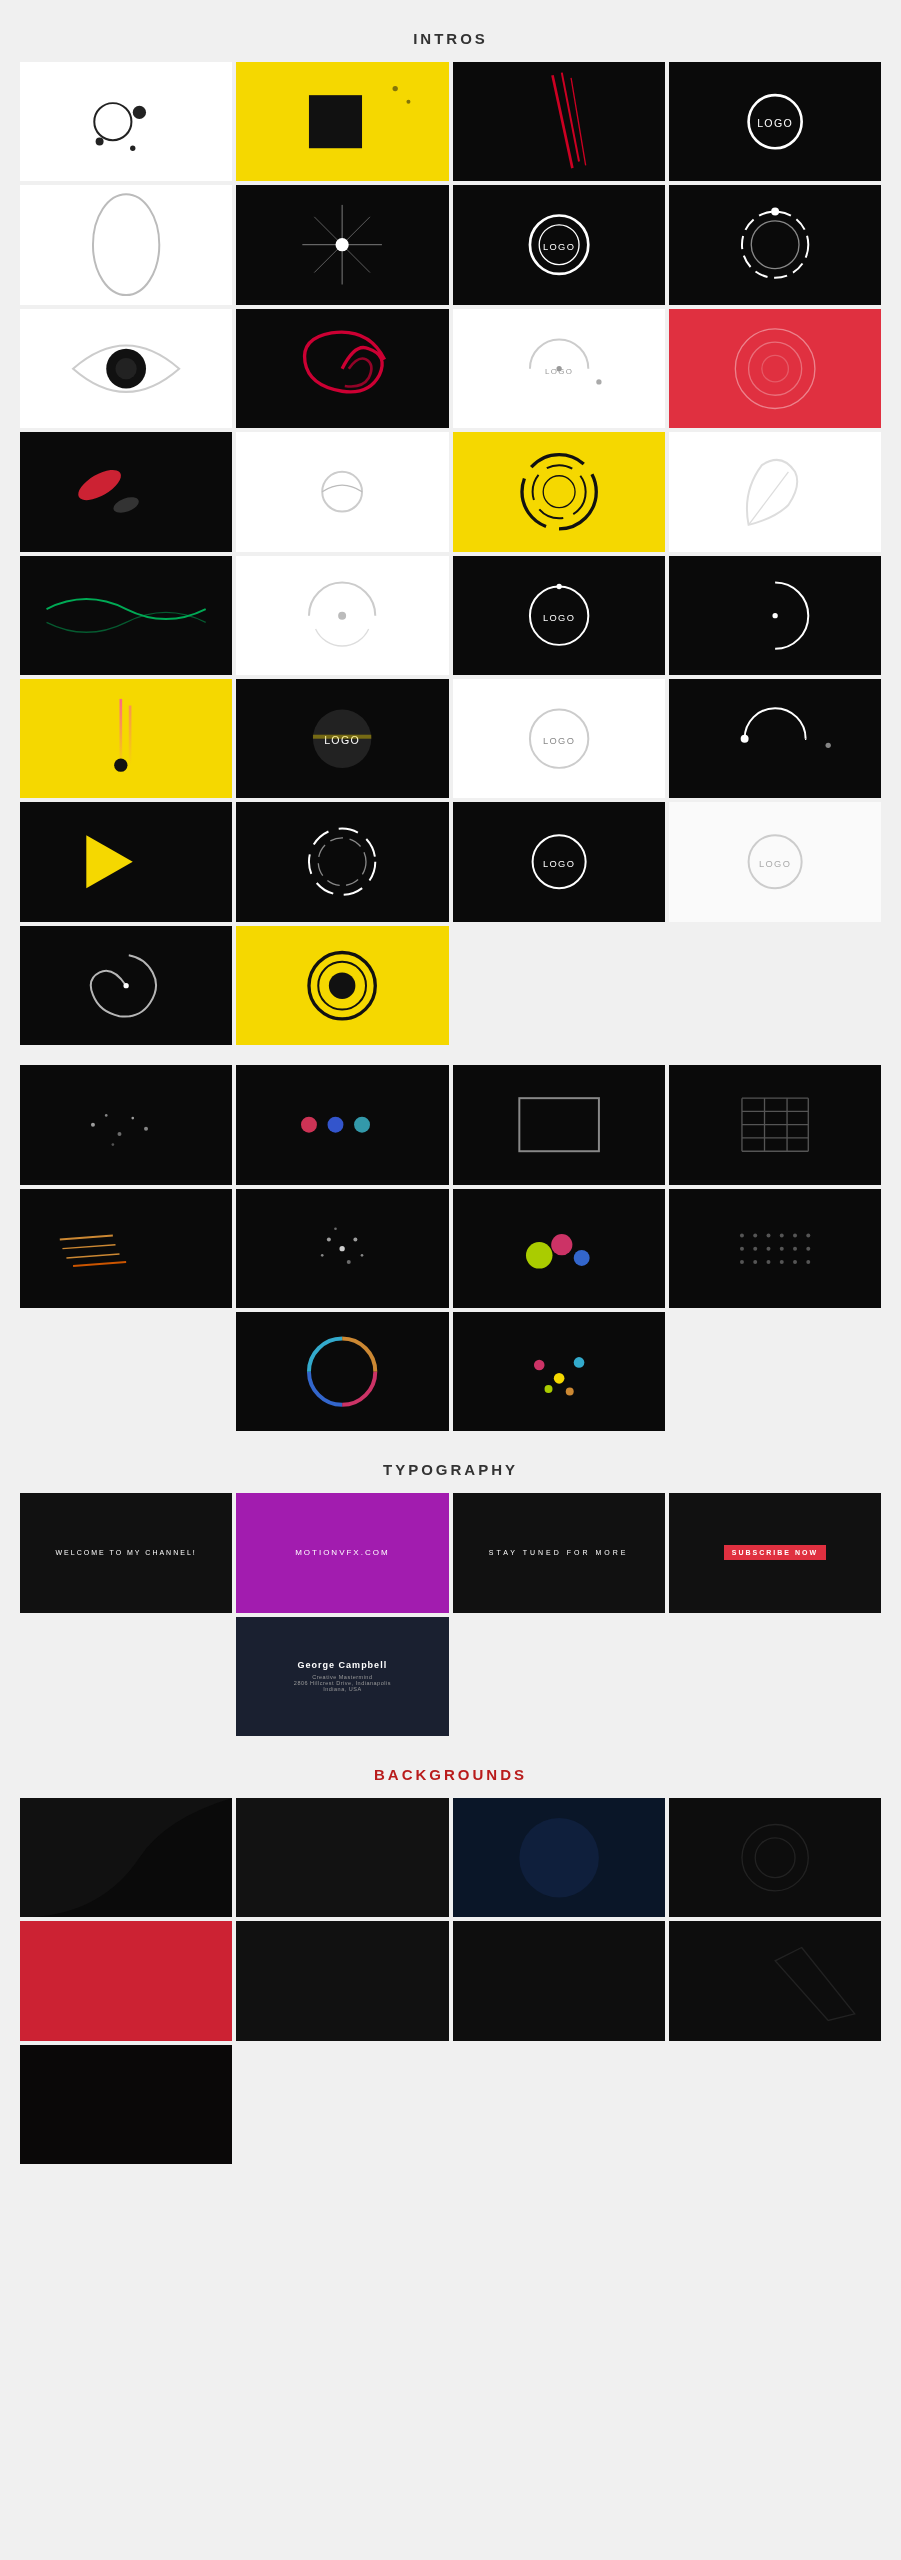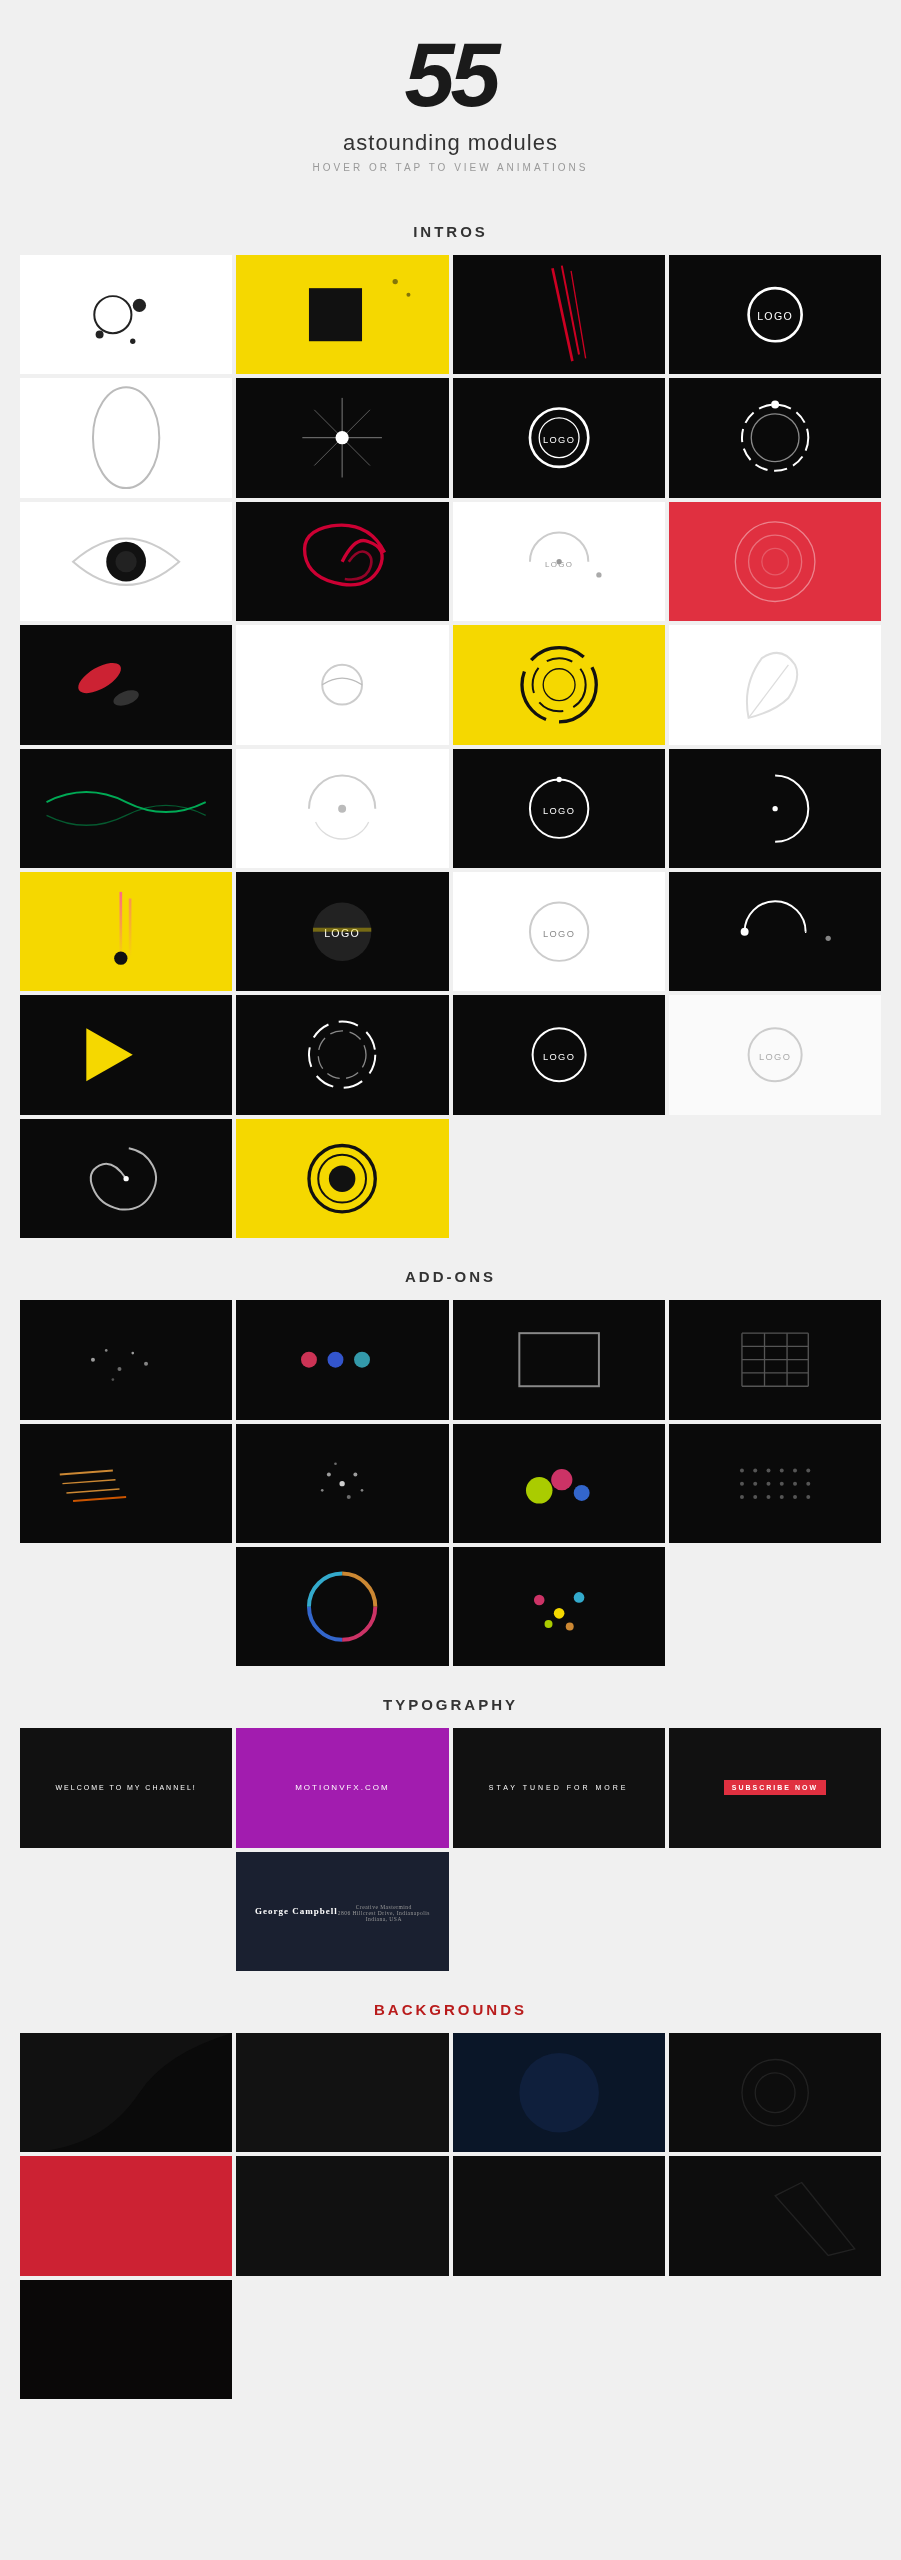--- a/index.html
+++ b/index.html
@@ -122,49 +122,43 @@
       color: #fff;
       font-size: 7px;
       letter-spacing: 2px;
       text-transform: uppercase;
       padding: 4px 8px;
       font-weight: 700;
     }
     .typo-card {
       background: #1a2030;
       display: flex;
-      flex-direction: row;
+      flex-direction: column;
       align-items: center;
       justify-content: center;
-      font-family: Liberation Serif, serif;
     }
     .card-name {
       color: #fff;
       font-size: 9px;
       font-weight: 700;
       letter-spacing: 1px;
     }
     .card-title {
       color: #aaa;
       font-size: 6px;
       letter-spacing: 1px;
       margin-top: 3px;
       text-align: center;
     }
   </style>
 </head>
 <body>
 
 <div class="page-container">
 
-  <div class="hero-section">
-    <div class="hero-number">55</div>
-    <div class="hero-subtitle">astounding modules</div>
-    <div class="hero-instruction">HOVER OR TAP TO VIEW ANIMATIONS</div>
-  </div>
 
   <div class="section-title">INTROS</div>
 
   <div class="grid-container grid-4" style="margin-bottom:4px;">
 
     <div class="module-cell bg-white">
       <svg class="cell-svg" viewBox="0 0 160 90" xmlns="http://www.w3.org/2000/svg">
         <circle cx="70" cy="45" r="14" fill="none" stroke="#222" stroke-width="1.5"></circle>
         <circle cx="90" cy="38" r="5" fill="#222"></circle>
         <circle cx="60" cy="60" r="3" fill="#222"></circle>
@@ -448,21 +442,20 @@
         <circle cx="80" cy="45" r="18" fill="none" stroke="#111" stroke-width="1.5"></circle>
         <circle cx="80" cy="45" r="10" fill="#111"></circle>
       </svg>
       <div class="hover-overlay"></div>
     </div>
 
     <div style="background:transparent;"></div>
     <div style="background:transparent;"></div>
   </div>
 
-  <div class="section-title">ADD-ONS</div>
 
   <div class="grid-container grid-4" style="margin-bottom:4px;">
     <div class="module-cell bg-black">
       <svg class="cell-svg" viewBox="0 0 160 90" xmlns="http://www.w3.org/2000/svg">
         <circle cx="55" cy="45" r="1.5" fill="#fff" opacity="0.6"></circle>
         <circle cx="65" cy="38" r="1" fill="#fff" opacity="0.5"></circle>
         <circle cx="75" cy="52" r="1.5" fill="#fff" opacity="0.4"></circle>
         <circle cx="85" cy="40" r="1" fill="#fff" opacity="0.6"></circle>
         <circle cx="95" cy="48" r="1.5" fill="#fff" opacity="0.5"></circle>
         <circle cx="70" cy="60" r="1" fill="#fff" opacity="0.3"></circle>

